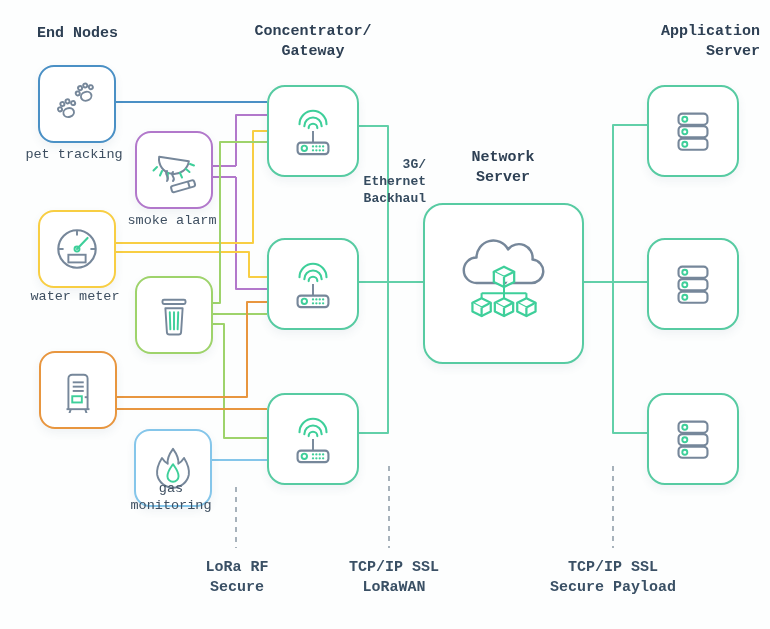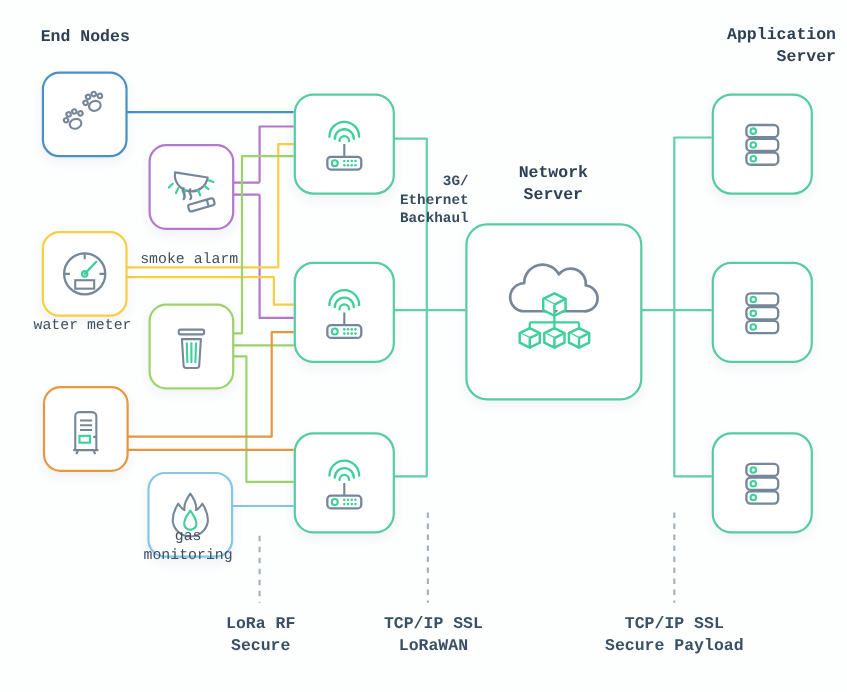--- a/index.html
+++ b/index.html
@@ -57,20 +57,22 @@
     <path d="M355 126 H388 V433 H355" stroke="#62d0a9"></path>
     <path d="M355 282 H423" stroke="#62d0a9"></path>
     <path d="M580 282 H647" stroke="#62d0a9"></path>
     <path d="M647 125 H613 V433 H647" stroke="#62d0a9"></path>
     <path class="dash" d="M236 487 V548" stroke="#a7b2bb"></path>
     <path class="dash" d="M389 466 V548" stroke="#a7b2bb"></path>
     <path class="dash" d="M613 466 V548" stroke="#a7b2bb"></path>
   </svg>
 
   <div class="abs hdr hdr-left prewrap" style="left:37px;top:24px;width:120px;">End Nodes</div>
+  <div class="abs hdr prewrap" style="left:233px;top:22px;width:160px;">Concentrator/
+Gateway</div>
   <div class="abs hdr prewrap" style="left:423px;top:148px;width:160px;">Network
 Server</div>
   <div class="abs hdr prewrap" style="left:620px;top:22px;width:140px;text-align:right;">Application
 Server</div>
 
   <div class="box node-box b-pet" style="left:38px;top:65px;">
     <svg class="icon" width="46" height="46" viewBox="0 0 48 48" fill="none" stroke="#76879a" stroke-width="2">
       <g transform="rotate(-18 15 32)">
         <ellipse cx="15" cy="33" rx="5.6" ry="4.6"></ellipse>
         <circle cx="7.5" cy="27" r="2.1"></circle>
@@ -80,20 +82,21 @@
       </g>
       <g transform="rotate(-18 33 14)">
         <ellipse cx="33" cy="16" rx="5.6" ry="4.6"></ellipse>
         <circle cx="25.5" cy="10.5" r="2.1"></circle>
           <circle cx="29.5" cy="6" r="2.1"></circle>
         <circle cx="35.5" cy="5" r="2.1"></circle>
           <circle cx="40.5" cy="8.5" r="2.1"></circle>
       </g>
     </svg>
   </div>
+  <div class="abs node-label prewrap" style="left:4px;top:146px;width:140px;">pet tracking</div>
 
   <div class="box node-box b-smoke" style="left:135px;top:131px;">
     <svg class="icon" width="48" height="48" viewBox="0 0 48 48" fill="none">
       <g transform="rotate(9 24 13)">
         <path d="M9 13 A15 15 0 0 0 39 13 Z" stroke="#76879a" stroke-width="2" stroke-linejoin="round"></path>
       </g>
       <g stroke="#3ecf9a" stroke-width="2" stroke-linecap="round">
         <path d="M7 21 L3.5 24.5"></path>
           <path d="M12 25 L10 29.5"></path>
           <path d="M18 27 L17.5 32"></path>
@@ -102,21 +105,21 @@
           <path d="M40 18 L44 19.5"></path>
       </g>
       <g transform="rotate(-16 33 40)">
         <rect x="21" y="37" width="24" height="6.5" rx="2" stroke="#76879a" stroke-width="2"></rect>
         <path d="M39 37 V43.5" stroke="#76879a" stroke-width="2"></path>
       </g>
       <path d="M17 25 c-3.5 3.5 3.5 5.5 0 10" stroke="#76879a" stroke-width="2" stroke-linecap="round"></path>
       <path d="M23 26 c-3.5 3.5 3.5 5.5 0 9" stroke="#76879a" stroke-width="2" stroke-linecap="round"></path>
     </svg>
   </div>
-  <div class="abs node-label prewrap" style="left:102px;top:212px;width:140px;margin-top:16px;">smoke alarm</div>
+  <div class="abs node-label prewrap" style="left:102px;top:212px;width:140px;">smoke alarm</div>
 
   <div class="box node-box b-water" style="left:38px;top:210px;">
     <svg class="icon" width="46" height="46" viewBox="0 0 48 48" fill="none">
       <circle cx="24" cy="24" r="19.5" stroke="#76879a" stroke-width="2.2"></circle>
       <g stroke="#76879a" stroke-width="2">
         <path d="M24 4.5 V10"></path>
           <path d="M4.5 24 H10"></path>
           <path d="M38 24 H43.5"></path>
       </g>
       <path d="M24 24 L35 12.5" stroke="#3ecf9a" stroke-width="2.2" stroke-linecap="round"></path>

